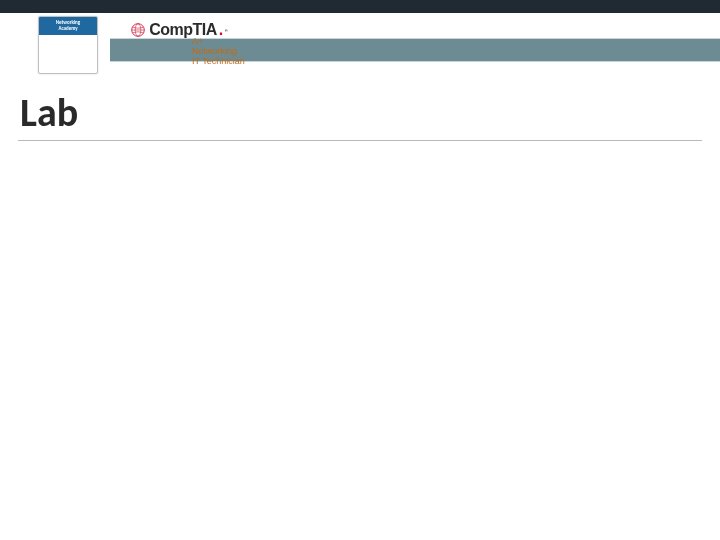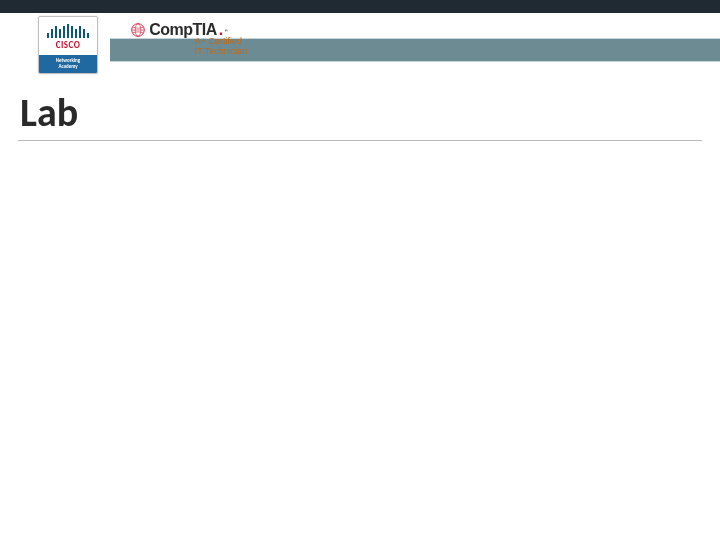--- a/index.html
+++ b/index.html
@@ -191,57 +191,41 @@
   }
 </style>
 </head>
 <body>
 
 <div class="top-dark-bar"></div>
 <div class="top-white-gap"></div>
 <div class="top-teal-bar"></div>
 
 <div class="cisco-badge">
-  <div class="cisco-top">
-    <div class="cisco-bars">
-      <span></span>
-        <span></span>
-        <span></span>
-        <span></span>
-        <span></span>
-        <span></span>
-        <span></span>
-        <span></span>
-        <span></span>
-        <span></span>
-        <span></span>
-    </div>
-    <div class="cisco-word">CISCO</div>
-  </div>
   <div class="cisco-bottom">
     <span>Networking</span><br>
     <span>Academy</span>
   </div>
 </div>
 
 <div class="comptia-badge">
   <div class="comptia-row">
     <svg class="comptia-globe" viewBox="0 0 20 20">
       <circle cx="10" cy="10" r="9" fill="none" stroke="#c8102e" stroke-width="1.2"></circle>
       <ellipse cx="10" cy="10" rx="4" ry="9" fill="none" stroke="#c8102e" stroke-width="0.8"></ellipse>
       <line x1="1" y1="10" x2="19" y2="10" stroke="#c8102e" stroke-width="0.8"></line>
       <path d="M2 6 Q10 9 18 6" fill="none" stroke="#c8102e" stroke-width="0.8"></path>
       <path d="M2 14 Q10 11 18 14" fill="none" stroke="#c8102e" stroke-width="0.8"></path>
     </svg>
     <span class="comptia-name">CompTIA</span>
     <span class="comptia-name comptia-dot">.</span>
     <span class="comptia-r">®</span>
   </div>
   <div class="comptia-sub">
-    <span>A+ Certified</span><br>
+    <span>A+ Networking</span><br>
     <span>IT Technician</span>
   </div>
 </div>
 
 <div class="slide-title">Lab</div>
 <div class="title-rule"></div>
 
 <div class="bullets">
 </div>
 

